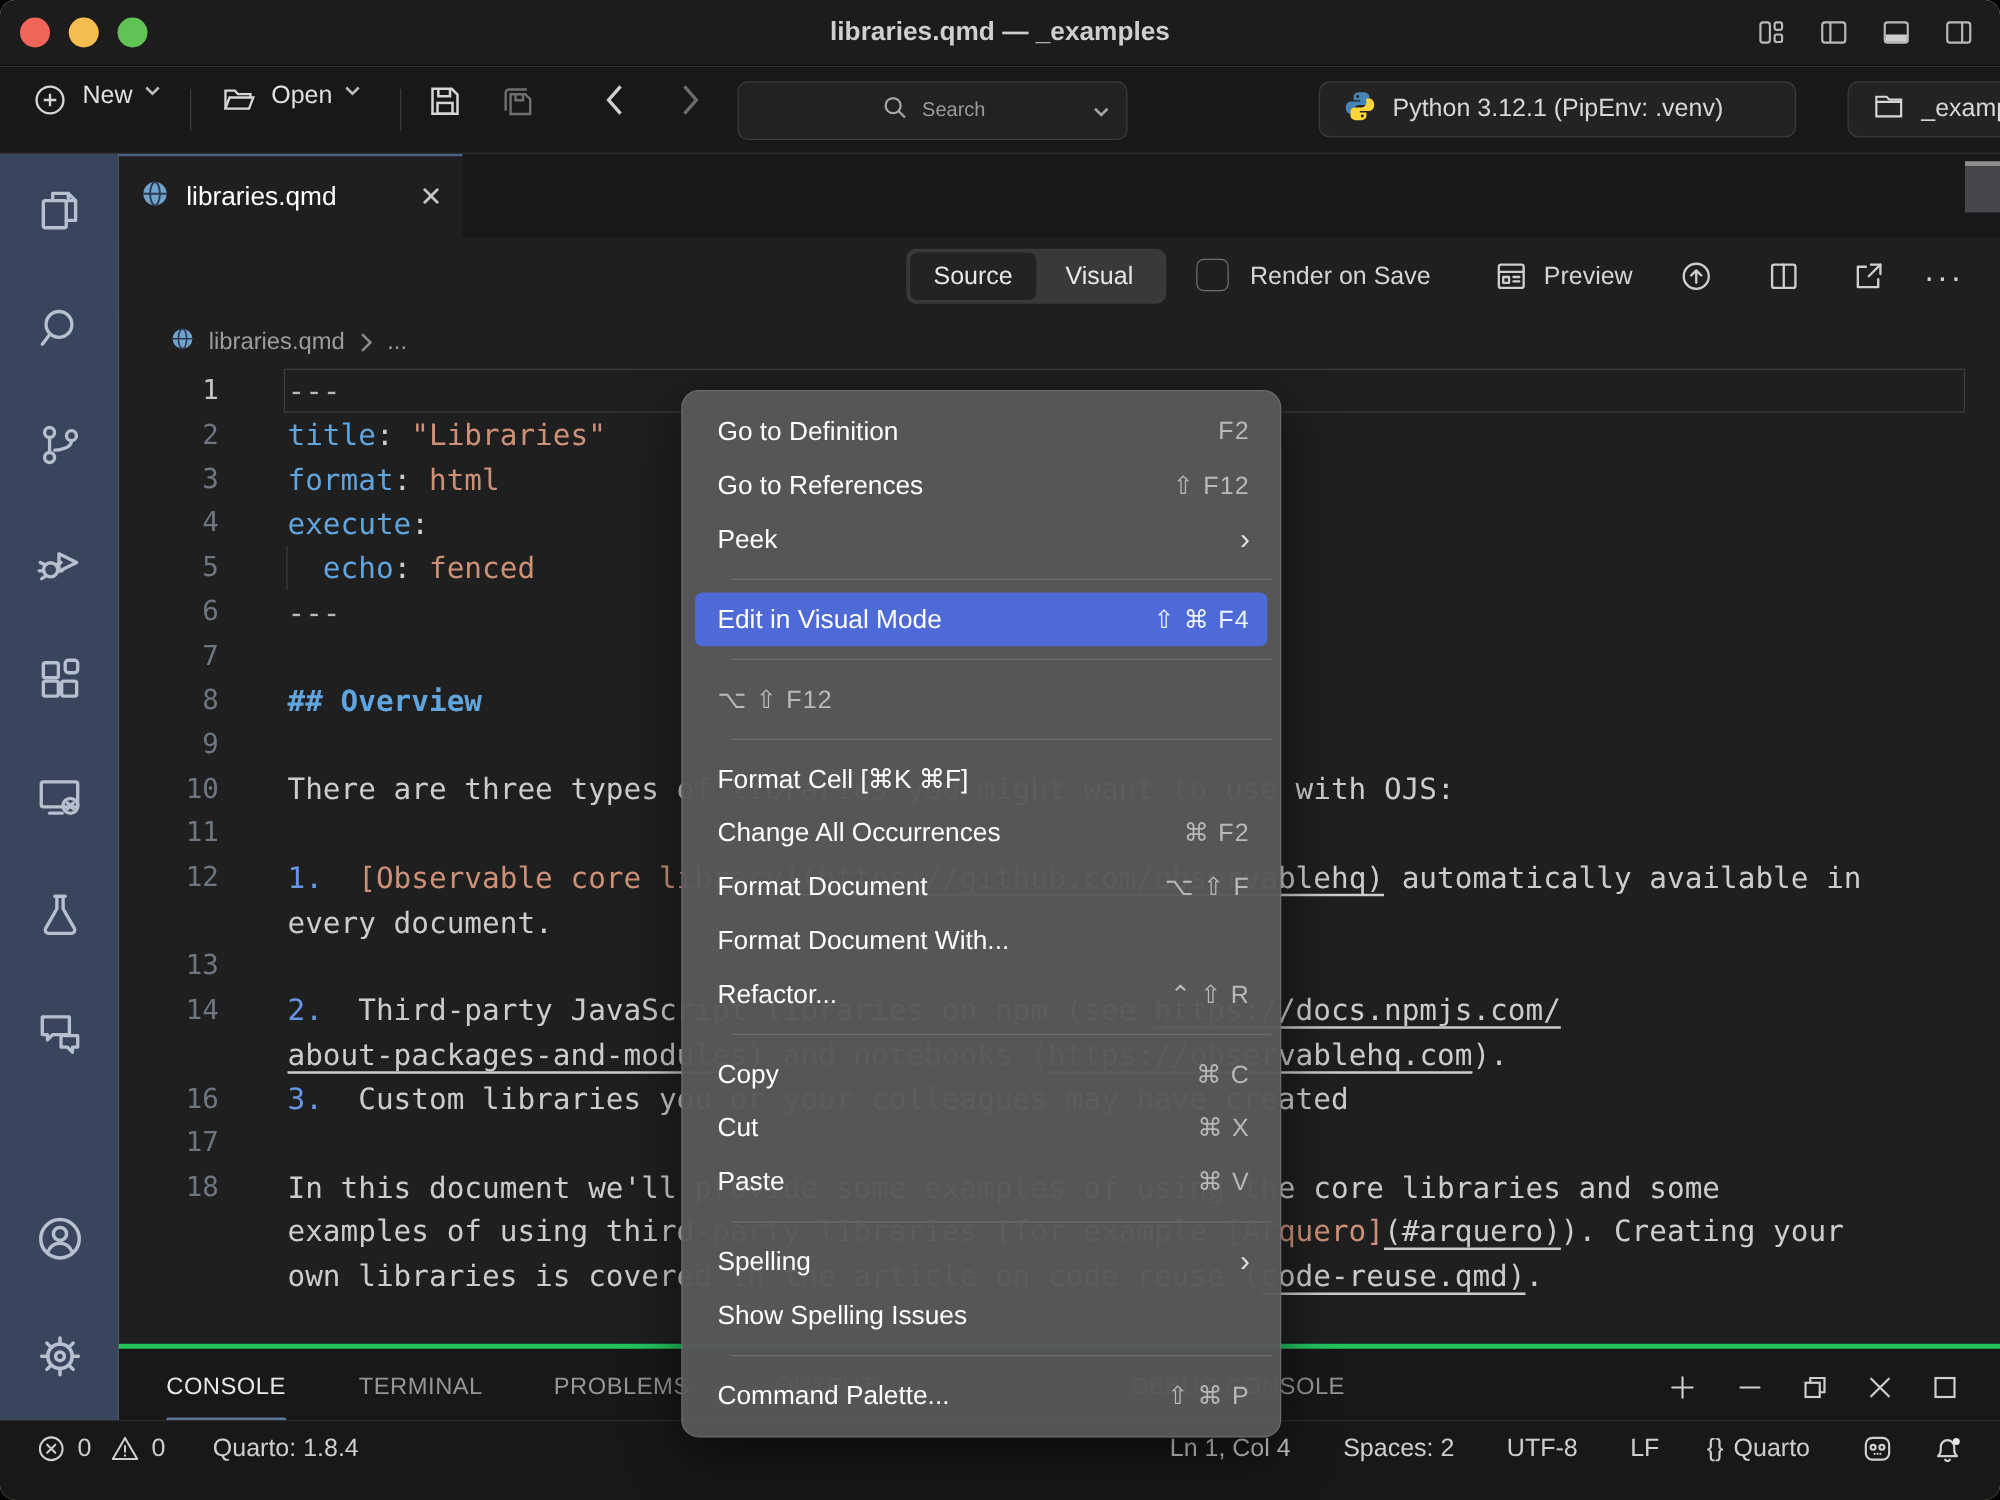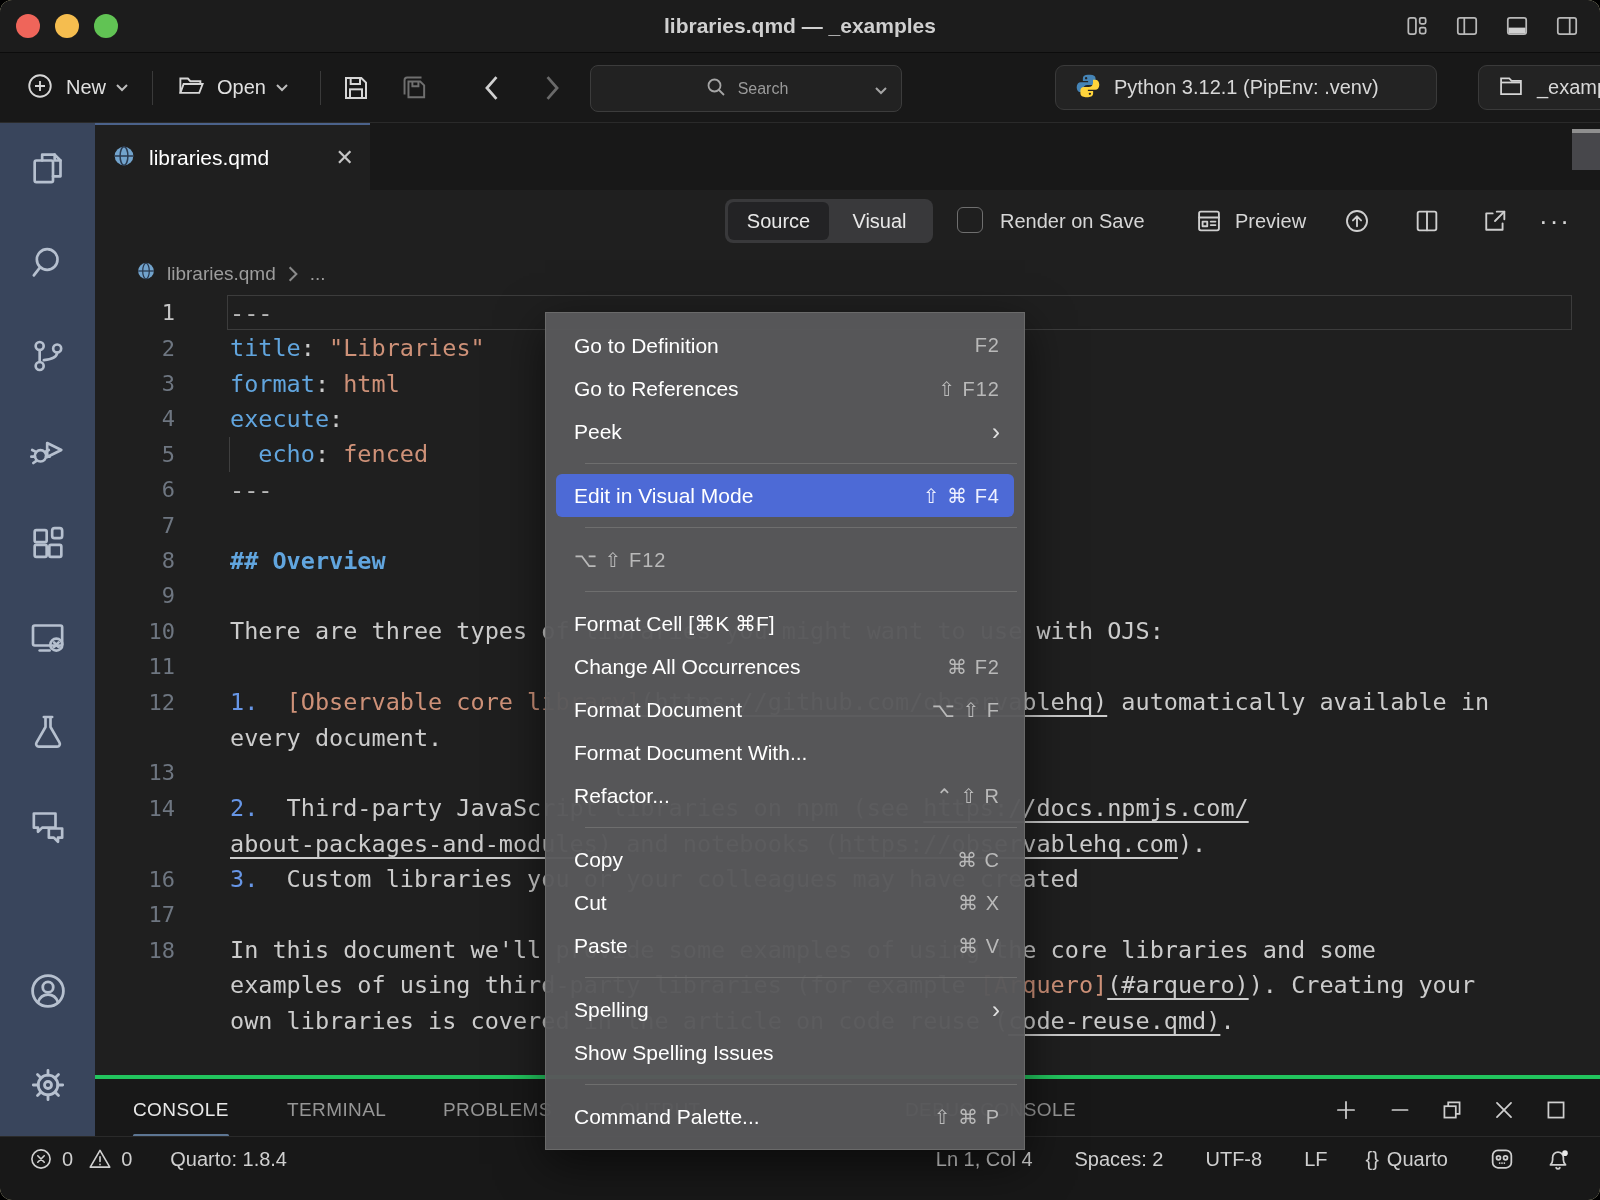--- a/index.html
+++ b/index.html
@@ -8,21 +8,21 @@
   
   .titlebar{position:absolute;top:0;left:0;right:0;height:52px;background:#1c1c1c;border-bottom:1px solid #0c0c0c;}
   .traffic{position:absolute;top:14px;width:24px;height:24px;border-radius:50%;}
   .t-red{left:16px;background:#ef655a;} .t-yellow{left:55px;background:#f5bd4f;} .t-green{left:94px;background:#61c354;}
   .win-title{position:absolute;left:0;right:0;top:0;height:52px;line-height:52px;text-align:center;
              color:#cfcfcf;font-size:21px;font-weight:700;}
   .tb-icons{position:absolute;right:20px;top:13px;display:flex;gap:24px;}
   .tb-icons svg{display:block;}
   
   .toolbar{position:absolute;top:53px;left:0;right:0;height:69px;background:#181818;border-bottom:1px solid #2a2a2a;}
-  .toolbar .abs{position:absolute;top:0;height:69px;display:flex;align-items:center;}
+  .toolbar .abs{position:absolute;top:12px;height:69px;display:flex;}
   .tool-label{font-size:20px;color:#e0e0e0;}
   .vsep{position:absolute;top:18px;width:1px;height:34px;background:#3a3a3a;}
   .caret{margin-left:8px;}
   .searchbox{position:absolute;left:590px;top:12px;width:310px;height:45px;background:#222;border:1px solid #3c3c3c;
              border-radius:8px;display:flex;align-items:center;justify-content:center;gap:10px;}
   .searchbox .chev{position:absolute;right:12px;top:16px;}
   .search-text{color:#9b9b9b;font-size:16px;}
   .pillbtn{position:absolute;top:12px;height:45px;background:#232323;border:1px solid #3a3a3a;border-radius:9px;
            display:flex;align-items:center;gap:12px;padding:0 18px;box-sizing:border-box;}
   .pill-text{font-size:20px;color:#d8d8d8;white-space:nowrap;}
@@ -75,21 +75,21 @@
   .panel-ic{position:absolute;top:18px;width:26px;height:26px;}
   .panel svg{stroke:#cfcfcf;fill:none;stroke-width:1.6;stroke-linecap:round;}
   
   .statusbar{position:absolute;left:0;right:0;bottom:0;height:63px;background:#181818;border-top:1px solid #2a2a2a;
              display:flex;align-items:flex-start;font-size:20px;color:#cfcfcf;}
   .sb-inner{display:flex;align-items:center;height:44px;width:100%;padding:0 28px;}
   .sb-item{display:flex;align-items:center;gap:8px;white-space:nowrap;}
   .statusbar svg{stroke:#cfcfcf;fill:none;stroke-width:1.5;stroke-linecap:round;stroke-linejoin:round;}
   
   .ctxmenu{position:absolute;left:545px;top:312px;width:480px;background:rgba(88,88,90,.97);border:1px solid #6a6a6a;
-           border-radius:0;box-shadow:0 14px 44px rgba(0,0,0,.55);padding:11px 0;z-index:50;box-sizing:border-box;}
+           border-radius:14px;box-shadow:0 14px 44px rgba(0,0,0,.55);padding:11px 0;z-index:50;box-sizing:border-box;}
   .mi{height:43px;display:flex;align-items:center;padding:0 24px 0 28px;font-size:21px;color:#fff;}
   .mi .lab{flex:1;}
   .mi .sc{color:#b9b9b9;font-size:20px;letter-spacing:1px;}
   .mi .sub{color:#e0e0e0;font-size:24px;}
   .mi.hl{background:#4d6ad6;border-radius:6px;margin:0 10px;padding:0 14px 0 18px;}
   .mi.hl .sc{color:#eef1ff;}
   .msep{height:1px;background:#6e6e6e;margin:10px 7px 10px 39px;}
 </style>
 </head>
 <body>

